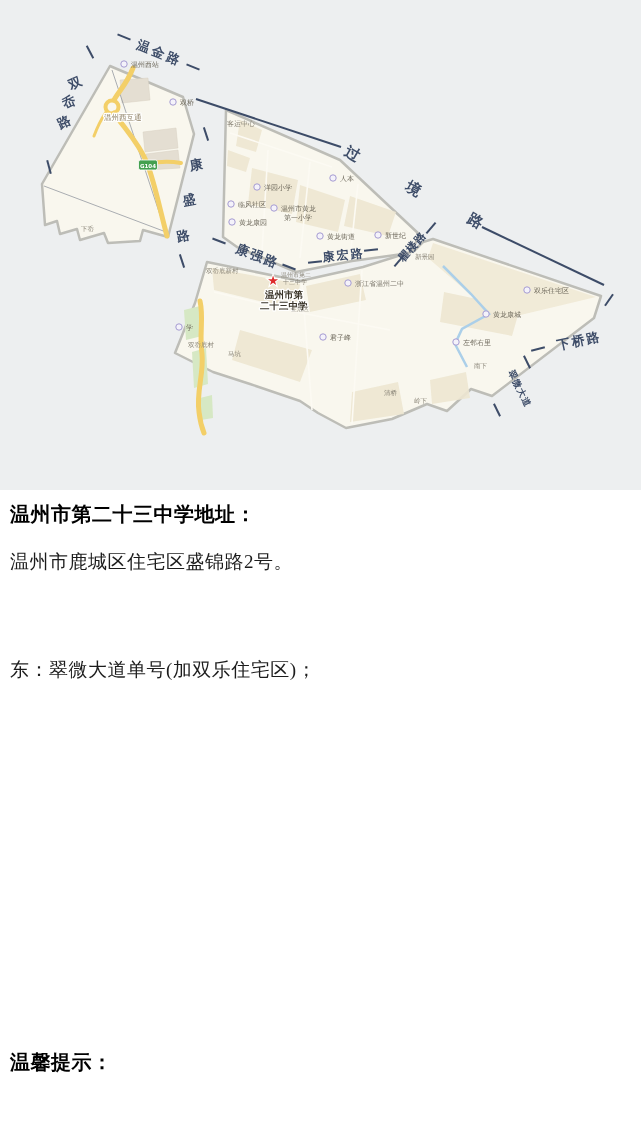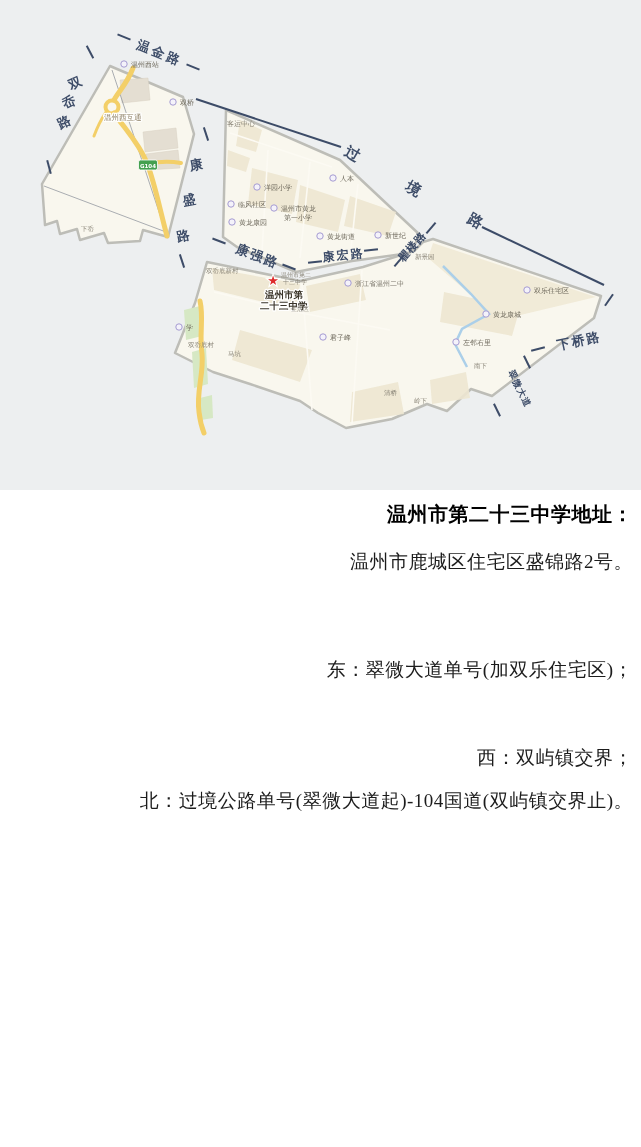--- a/index.html
+++ b/index.html
@@ -1,21 +1,21 @@
 <!DOCTYPE html>
 <html><head>
 <meta charset="utf-8">
 <style>
   html,body{margin:0;padding:0;background:#ffffff;}
   .page{position:relative;width:641px;height:1123px;background:#ffffff;overflow:hidden;
         font-family:"Liberation Serif","DejaVu Serif",serif;}
   .map-wrap{position:absolute;left:0;top:0;width:641px;height:490px;background:#edeff0;}
   .map-wrap svg{display:block;}
   .txt{position:absolute;left:10px;right:8px;color:#1c1c1c;font-size:19px;line-height:1.25;
-       letter-spacing:0.5px;text-align:right;}
+       letter-spacing:0.5px;}
   .txt.h{font-weight:bold;font-size:20px;color:#000;}
 </style>
 </head>
 <body>
 
 <div class="page">
 
   <div class="map-wrap">
     <svg id="map" viewBox="0 0 641 490" width="641" height="490" font-family="DejaVu Sans, sans-serif">
 
@@ -161,16 +161,15 @@
           <text x="148" y="168" font-size="5.5" fill="#ffffff" font-weight="bold" text-anchor="middle">G104</text>
           <text x="273" y="285" font-size="13" fill="#dd2b2b" text-anchor="middle" stroke="#ffffff" stroke-width="2" paint-order="stroke">★</text>
         </g>
     </svg>
   </div>
 
   <div class="txt h" style="top:502px">温州市第二十三中学地址：</div>
   <div class="txt" style="top:550px">温州市鹿城区住宅区盛锦路2号。</div>
 
   <div class="txt" style="top:658px">东：翠微大道单号(加双乐住宅区)；</div>
-  <div class="txt" style="top:746px">西：双屿镇交界；</div>
-  <div class="txt" style="top:789px">北：过境公路单号(翠微大道起)-104国道(双屿镇交界止)。</div>
 
+  <div class="txt h" style="top:1050px">温馨提示：</div>
 </div>
 
 </body></html>

